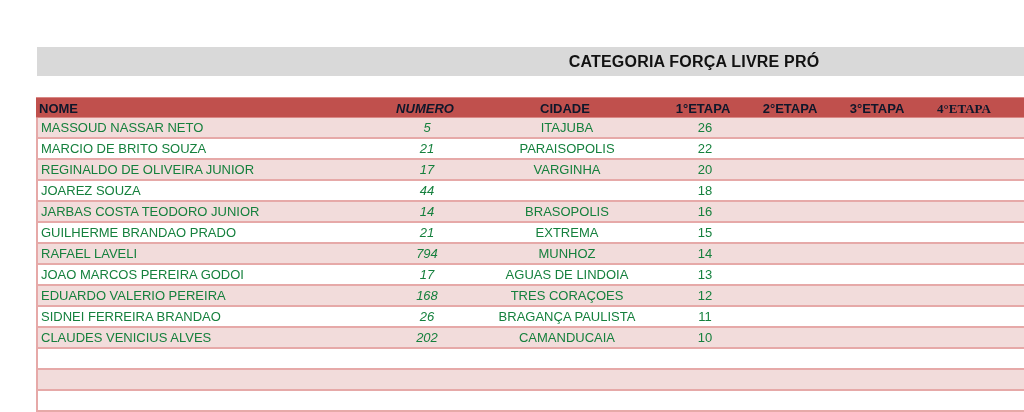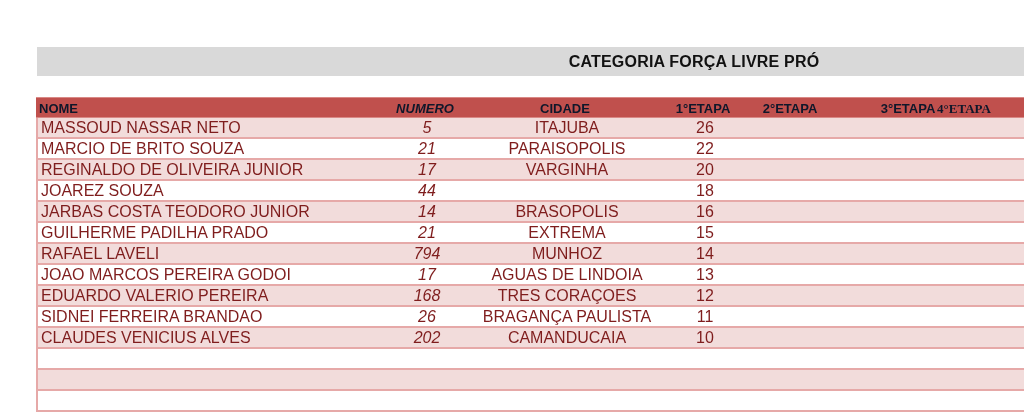--- a/index.html
+++ b/index.html
@@ -53,36 +53,36 @@
       height: 21px;
     }
     .row.odd { background: #f2dcdb; }
     .row.even { background: #ffffff; }
     .row.body-row { border-left: 2px solid #e6a9a8; }
     .cell {
       position: absolute;
       top: 0;
       height: 19px;
       line-height: 20px;
-      font-size: 16px;
-      color: #7f1d1d;
+      font-size: 13px;
+      color: #15803d;
       white-space: nowrap;
     }
     .header .cell {
       color: #0f172a;
       font-weight: bold;
       font-size: 13px;
       line-height: 21px;
     }
     .c-nome { left: 3px; width: 330px; text-align: left; }
     .c-numero { left: 349px; width: 80px; text-align: center; font-style: italic; }
     .c-cidade { left: 439px; width: 180px; text-align: center; }
     .c-e1 { left: 632px; width: 70px; text-align: center; }
     .c-e2 { left: 719px; width: 70px; text-align: center; }
-    .c-e3 { left: 806px; width: 70px; text-align: center; margin-left: 31px; }
+    .c-e3 { left: 806px; width: 70px; text-align: center; }
     .c-e4 { left: 893px; width: 70px; text-align: center; font-family: Liberation Serif, serif; }
     .c-e5 { left: 980px; width: 70px; text-align: center; }
   </style>
 </head>
 <body>
 
 <div class="sheet">
   <div class="title-bar">
     <div class="title-text">CATEGORIA FORÇA LIVRE PRÓ</div>
   </div>
@@ -122,21 +122,21 @@
       <div class="cell c-numero">44</div>
       <div class="cell c-e1">18</div>
     </div>
     <div class="row body-row odd">
       <div class="cell c-nome">JARBAS COSTA TEODORO JUNIOR</div>
       <div class="cell c-numero">14</div>
       <div class="cell c-cidade">BRASOPOLIS</div>
       <div class="cell c-e1">16</div>
     </div>
     <div class="row body-row even">
-      <div class="cell c-nome">GUILHERME PADILHA PRADO</div>
+      <div class="cell c-nome">GUILHERME BRANDAO PRADO</div>
       <div class="cell c-numero">21</div>
       <div class="cell c-cidade">EXTREMA</div>
       <div class="cell c-e1">15</div>
     </div>
     <div class="row body-row odd">
       <div class="cell c-nome">RAFAEL LAVELI</div>
       <div class="cell c-numero">794</div>
       <div class="cell c-cidade">MUNHOZ</div>
       <div class="cell c-e1">14</div>
     </div>

